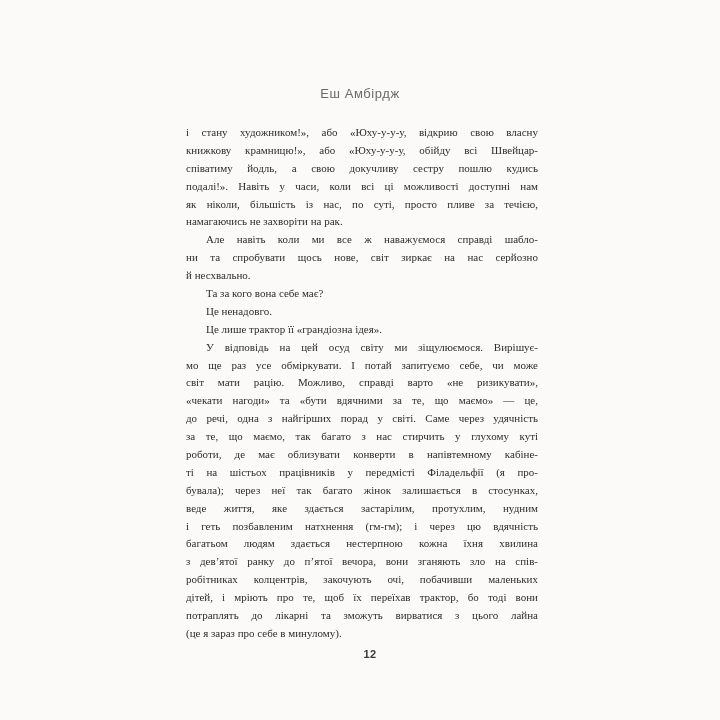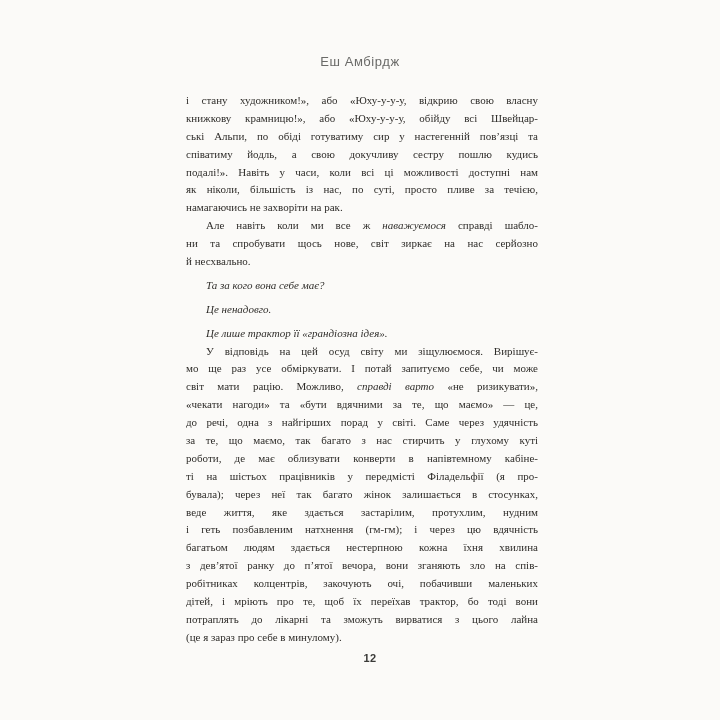--- a/index.html
+++ b/index.html
@@ -9,21 +9,21 @@
   .page {
     position: relative;
     width: 720px;
     height: 720px;
     background: #fbfaf8;
     overflow: hidden;
     font-family: "Liberation Serif", "DejaVu Serif", serif;
     color: #2f2d2a;
   }
   .running-header {
-    padding-top: 54px;
+    padding-top: 86px;
     text-align: center;
     font-family: "Liberation Sans", "DejaVu Sans", sans-serif;
     font-size: 13px;
     letter-spacing: 0.6px;
     color: #6a6a68;
   }
   .text-block {
     width: 352px;
     margin: 23px 0 0 186px;
     font-size: 11px;
@@ -35,22 +35,20 @@
     text-align: justify;
     text-align-last: justify;
   }
   .line.last {
     text-align-last: left;
   }
   .line.indent {
     padding-left: 20px;
   }
   .italic {
-    font-style: italic;
-    margin-top: 6px;
   }
   .page-number {
     margin-top: 5px;
     text-align: center;
     font-family: "Liberation Sans", "DejaVu Sans", sans-serif;
     font-size: 11px;
     font-weight: bold;
     letter-spacing: 0.5px;
     color: #3a3a38;
     margin-left: 20px;
@@ -58,21 +56,20 @@
 </style>
 </head>
 <body>
 
 <div class="page">
   <div class="running-header">Еш Амбірдж</div>
 
   <div class="text-block">
       <div class="line"><span>і стану художником!», або «Юху-у-у-у, відкрию свою власну</span></div>
       <div class="line"><span>книжкову крамницю!», або «Юху-у-у-у, обійду всі Швейцар-</span></div>
-      <div class="line"><span>ські Альпи, по обіді готуватиму сир у настегенній пов’язці та</span></div>
       <div class="line"><span>співатиму йодль, а свою докучливу сестру пошлю кудись</span></div>
       <div class="line"><span>подалі!». Навіть у часи, коли всі ці можливості доступні нам</span></div>
       <div class="line"><span>як ніколи, більшість із нас, по суті, просто пливе за течією,</span></div>
       <div class="line last"><span>намагаючись не захворіти на рак.</span></div>
       <div class="line indent"><span>Але навіть коли ми все ж </span><span class="italic">наважуємося</span><span> справді шабло-</span></div>
       <div class="line"><span>ни та спробувати щось нове, світ зиркає на нас серйозно</span></div>
       <div class="line last"><span>й несхвально.</span></div>
       <div class="line last indent italic"><span>Та за кого вона себе має?</span></div>
       <div class="line last indent italic"><span>Це ненадовго.</span></div>
       <div class="line last indent italic"><span>Це лише трактор її «грандіозна ідея».</span></div>

